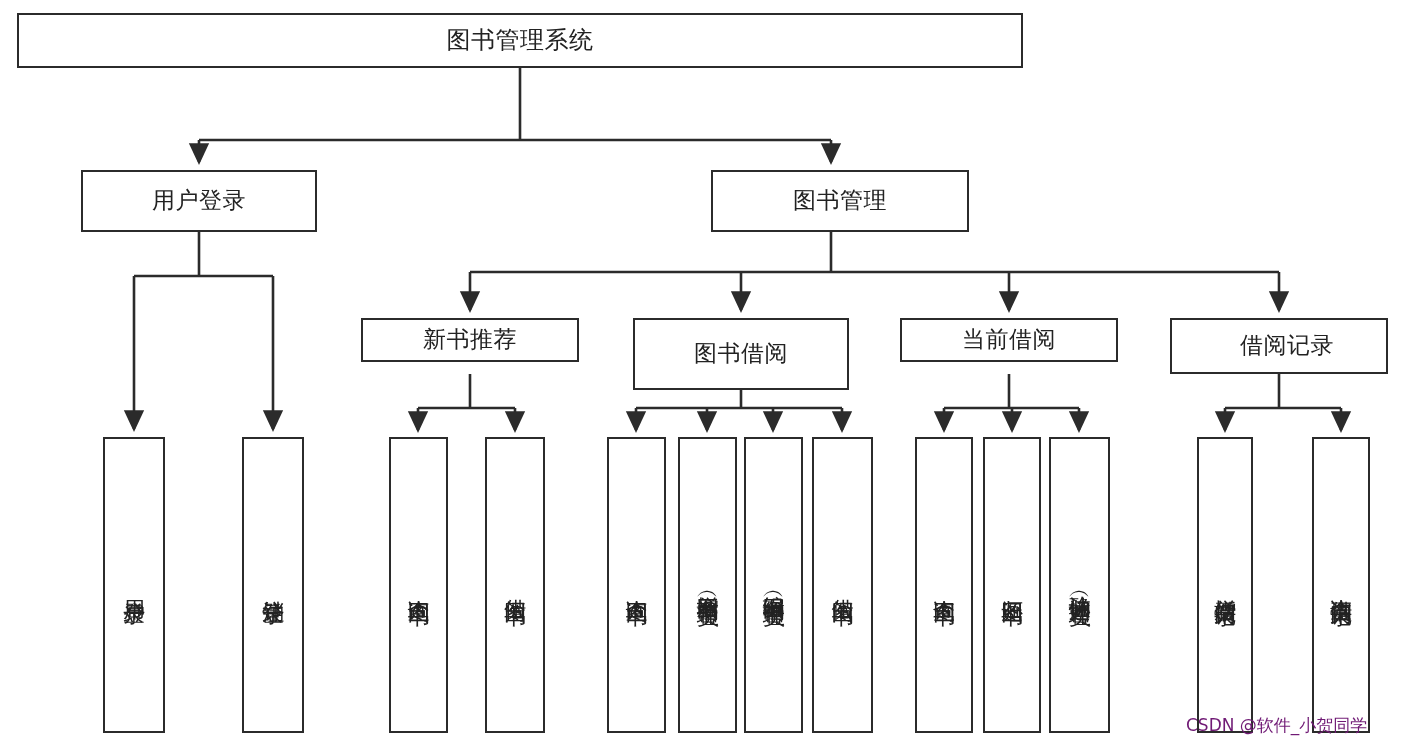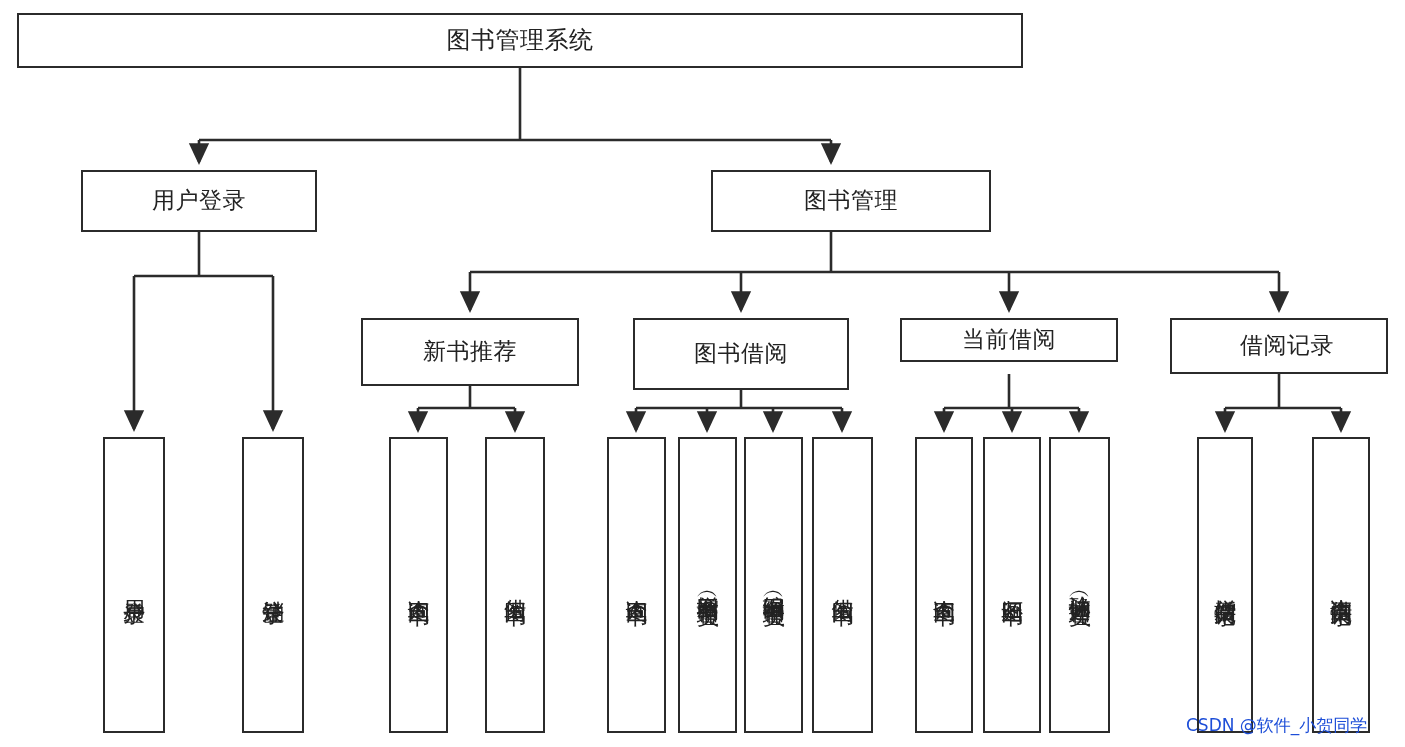--- a/index.html
+++ b/index.html
@@ -53,21 +53,21 @@
     letter-spacing: 1.5px;
     white-space: normal;
     max-height: 100%;
   }
   .node.root .label { font-size: 24px; }
   .watermark {
     position: absolute;
     left: 1186px;
     top: 714px;
     font-size: 17px;
-    color: #1d4ed8;
+    color: #701a75;
     white-space: nowrap;
     z-index: 5;
     font-family: "DejaVu Sans", "Liberation Sans", sans-serif;
   }
 </style>
 </head>
 <body>
 
 <div id="canvas">
 
@@ -121,25 +121,25 @@
     </g>
   </svg>
 
   <div class="node root" style="left:17px; top:13px; width:1006px; height:55px;">
     <span class="label">图书管理系统</span>
   </div>
 
   <div class="node" style="left:81px; top:170px; width:236px; height:62px;">
     <span class="label">用户登录</span>
   </div>
-  <div class="node" style="left:711px; top:170px; width:280px; height:62px;">
+  <div class="node" style="left:711px; top:170px; width:258px; height:62px;">
     <span class="label">图书管理</span>
   </div>
 
-  <div class="node" style="left:361px; top:318px; width:218px; height:68px;">
+  <div class="node" style="left:361px; top:318px; width:218px; height:44px;">
     <span class="label">新书推荐</span>
   </div>
   <div class="node" style="left:633px; top:318px; width:216px; height:72px;">
     <span class="label">图书借阅</span>
   </div>
   <div class="node" style="left:900px; top:318px; width:218px; height:44px;">
     <span class="label">当前借阅</span>
   </div>
   <div class="node" style="left:1170px; top:318px; width:218px; height:56px;padding-left:16px;">
     <span class="label">借阅记录</span>

